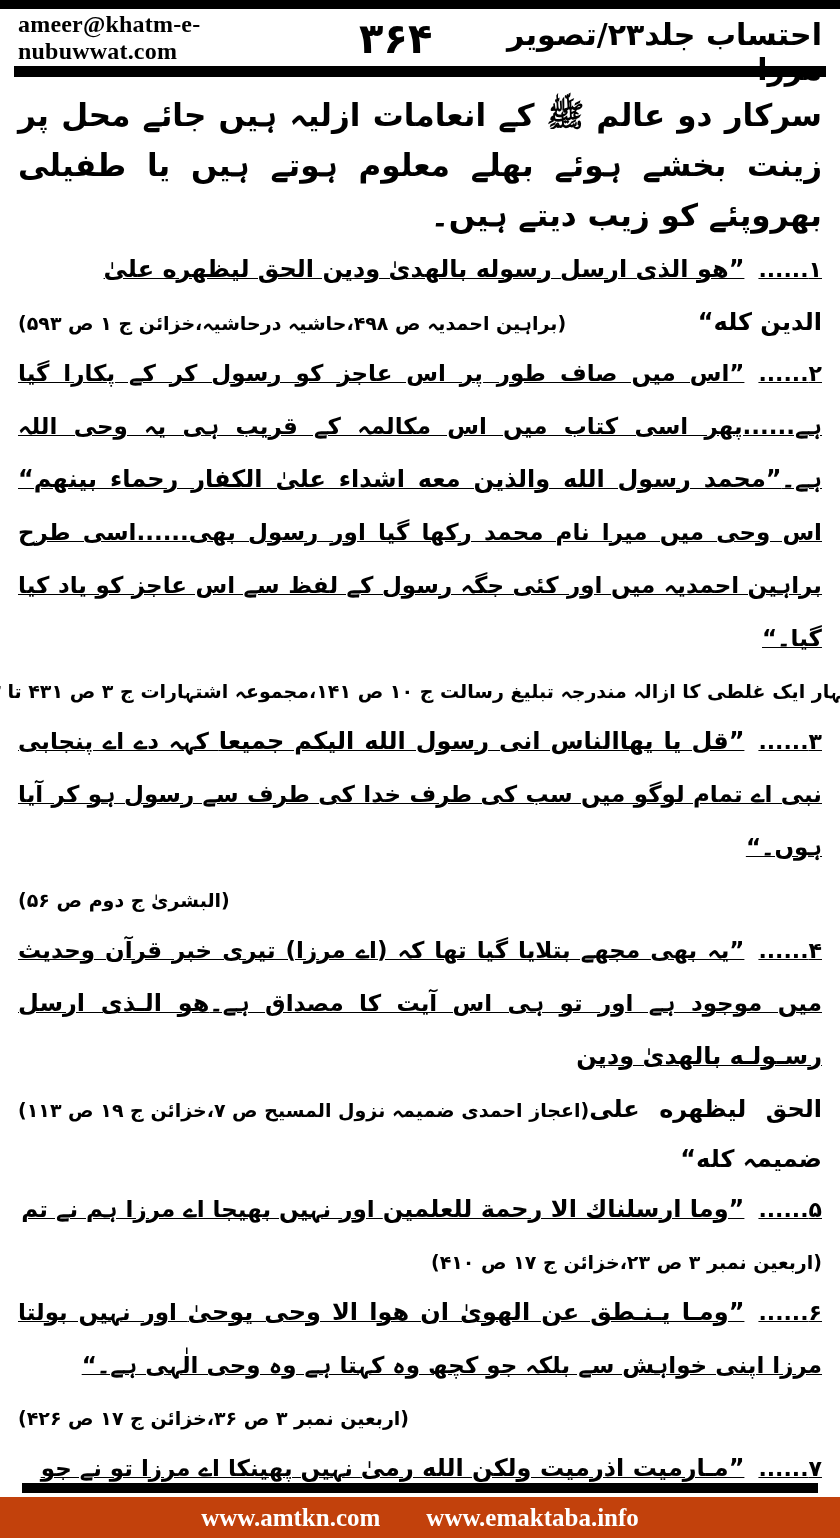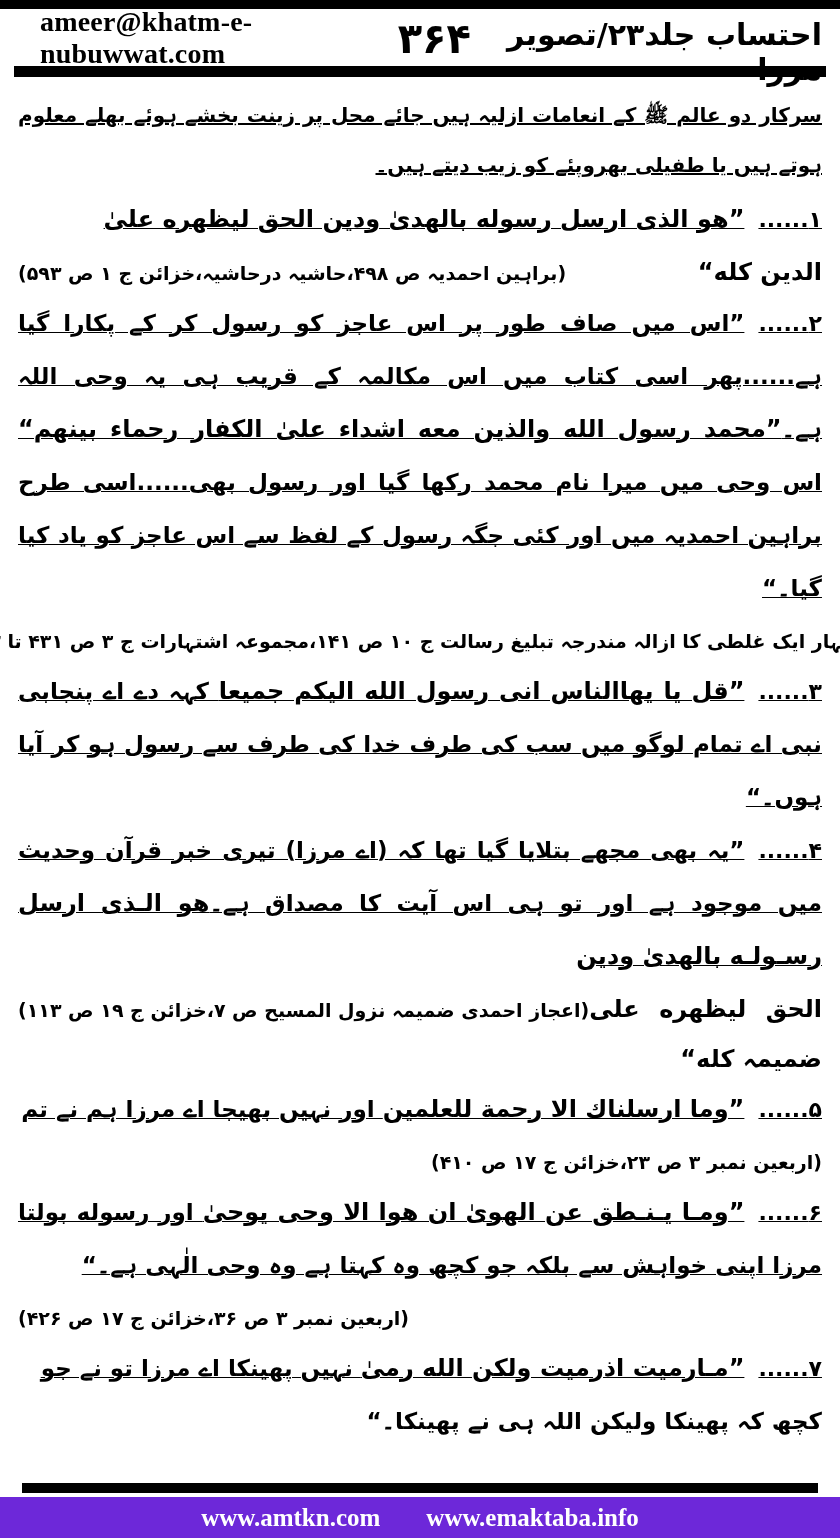--- a/index.html
+++ b/index.html
@@ -3,40 +3,40 @@
 <meta charset="utf-8">
 <style>
   html,body{margin:0;padding:0;background:#e8e8e8;}
   .page{position:relative;width:840px;height:1540px;background:#ffffff;color:#000;
         margin:0 auto;overflow:hidden;font-family:"DejaVu Sans",sans-serif;}
   
   .topbar{position:absolute;top:0;left:0;width:840px;height:9px;background:#000;}
   
   .header{position:absolute;top:14px;left:0;width:840px;height:48px;direction:ltr;
           display:flex;align-items:center;justify-content:space-between;padding:0 18px;box-sizing:border-box;}
-  .email{font-family:"Liberation Serif",serif;font-weight:bold;font-size:28px;letter-spacing:.2px;margin-left:22px;}
+  .email{font-family:"Liberation Serif",serif;font-weight:bold;font-size:24px;letter-spacing:.2px;}
   .pageno{font-weight:bold;font-size:40px;line-height:1;transform:scaleY(1.05);}
   .booktitle{font-weight:bold;font-size:30px;direction:rtl;font-family:"DejaVu Sans",sans-serif;margin-top:28px;}
   .hdivider{position:absolute;top:66px;left:14px;width:812px;height:11px;background:#000;}
   
   .content{position:absolute;top:86px;right:0;width:840px;padding:4px 18px 0 18px;box-sizing:border-box;
            direction:rtl;text-align:justify;}
   .urdu{font-weight:bold;font-size:23px;}
   .arabic{font-weight:bold;font-size:24px;}
-  .intro{font-weight:bold;font-size:20px;line-height:50px;margin:0 0 4px 0;text-decoration:underline;}
+  .intro{font-weight:bold;font-size:31px;line-height:50px;margin:0 0 4px 0;}
   .qitem{margin:0;}
   .qline{margin:0;line-height:50px;text-align:justify;text-decoration:underline;}
   .num{font-weight:bold;font-size:22px;letter-spacing:1px;padding-left:14px;}
   .tailrow{display:flex;justify-content:space-between;align-items:baseline;line-height:50px;}
   .tailrow.ref-left{justify-content:flex-end;}
   .tailrow.ref-center{justify-content:center;}
   .ref{font-weight:bold;font-size:19px;white-space:nowrap;}
   
   .fthin{position:absolute;left:22px;bottom:47px;width:796px;height:10px;background:#000;}
-  .fbar{position:absolute;left:0;bottom:2px;width:840px;height:41px;background:#6d28d9;direction:ltr;
+  .fbar{position:absolute;left:0;bottom:2px;width:840px;height:41px;background:#c2410c;direction:ltr;
         display:flex;align-items:center;justify-content:center;gap:46px;}
   .fbar span{color:#fff;font-family:"Liberation Serif",serif;font-weight:bold;font-size:25px;}
 </style>
 </head>
 <body>
 
 <div class="page">
 
   <div class="topbar"></div>
 
@@ -62,39 +62,43 @@
     <div class="qitem">
       <p class="qline"><span class="num">۲......</span><span class="urdu">”اس میں صاف طور پر اس عاجز کو رسول کر کے پکارا گیا ہے......پھر اسی کتاب میں اس مکالمہ کے قریب ہی یہ وحی اللہ ہے۔</span><span class="arabic">”محمد رسول الله والذین معه اشداء علیٰ الکفار رحماء بینهم“</span><span class="urdu"> اس وحی میں میرا نام محمد رکھا گیا اور رسول بھی......اسی طرح براہین احمدیہ میں اور کئی جگہ رسول کے لفظ سے اس عاجز کو یاد کیا گیا۔“</span></p>
       <div class="tailrow ref-center">
 
         <span class="ref">(اشتہار ایک غلطی کا ازالہ مندرجہ تبلیغ رسالت ج ۱۰ ص ۱۴۱،مجموعہ اشتہارات ج ۳ ص ۴۳۱ تا ۴۳۳)</span>
       </div>
     </div>
 
     <div class="qitem">
       <p class="qline"><span class="num">۳......</span><span class="arabic">”قل یا یهاالناس انی رسول الله الیکم جمیعا</span><span class="urdu"> کہہ دے اے پنجابی نبی اے تمام لوگو میں سب کی طرف خدا کی طرف سے رسول ہو کر آیا ہوں۔“</span></p>
+      <div class="tailrow ref-left">
+
+        <span class="ref">(البشریٰ ج دوم ص ۵۶)</span>
+      </div>
     </div>
 
     <div class="qitem">
       <p class="qline"><span class="num">۴......</span><span class="urdu">”یہ بھی مجھے بتلایا گیا تھا کہ (اے مرزا) تیری خبر قرآن وحدیث میں موجود ہے اور تو ہی اس آیت کا مصداق ہے۔</span><span class="arabic">هو الـذی ارسل رسـولـه بالهدیٰ ودین</span></p>
       <div class="tailrow">
         <span class="arabic">الحق لیظهره علی ضمیمہ کله“</span>
         <span class="ref">(اعجاز احمدی ضمیمہ نزول المسیح ص ۷،خزائن ج ۱۹ ص ۱۱۳)</span>
       </div>
     </div>
 
     <div class="qitem">
       <p class="qline"><span class="num">۵......</span><span class="arabic">”وما ارسلناك الا رحمة للعلمین</span><span class="urdu"> اور نہیں بھیجا اے مرزا ہم نے تم</span></p>
       <div class="tailrow">
         <span class="ref">(اربعین نمبر ۳ ص ۲۳،خزائن ج ۱۷ ص ۴۱۰)</span>
       </div>
     </div>
 
     <div class="qitem">
-      <p class="qline"><span class="num">۶......</span><span class="arabic">”ومـا یـنـطق عن الهویٰ ان هوا الا وحی یوحیٰ</span><span class="urdu"> اور رسوله بولتا مرزا اپنی خواہش سے بلکہ جو کچھ وہ کہتا ہے وہ وحی الٰہی ہے۔“</span></p>
+      <p class="qline"><span class="num">۶......</span><span class="arabic">”ومـا یـنـطق عن الهویٰ ان هوا الا وحی یوحیٰ</span><span class="urdu"> اور نہیں بولتا مرزا اپنی خواہش سے بلکہ جو کچھ وہ کہتا ہے وہ وحی الٰہی ہے۔“</span></p>
       <div class="tailrow ref-left">
 
         <span class="ref">(اربعین نمبر ۳ ص ۳۶،خزائن ج ۱۷ ص ۴۲۶)</span>
       </div>
     </div>
 
     <div class="qitem">
       <p class="qline"><span class="num">۷......</span><span class="arabic">”مـارمیت اذرمیت ولکن الله رمیٰ</span><span class="urdu"> نہیں پھینکا اے مرزا تو نے جو</span></p>
       <div class="tailrow">
         <span class="urdu">کچھ کہ پھینکا ولیکن اللہ ہی نے پھینکا۔“</span>

